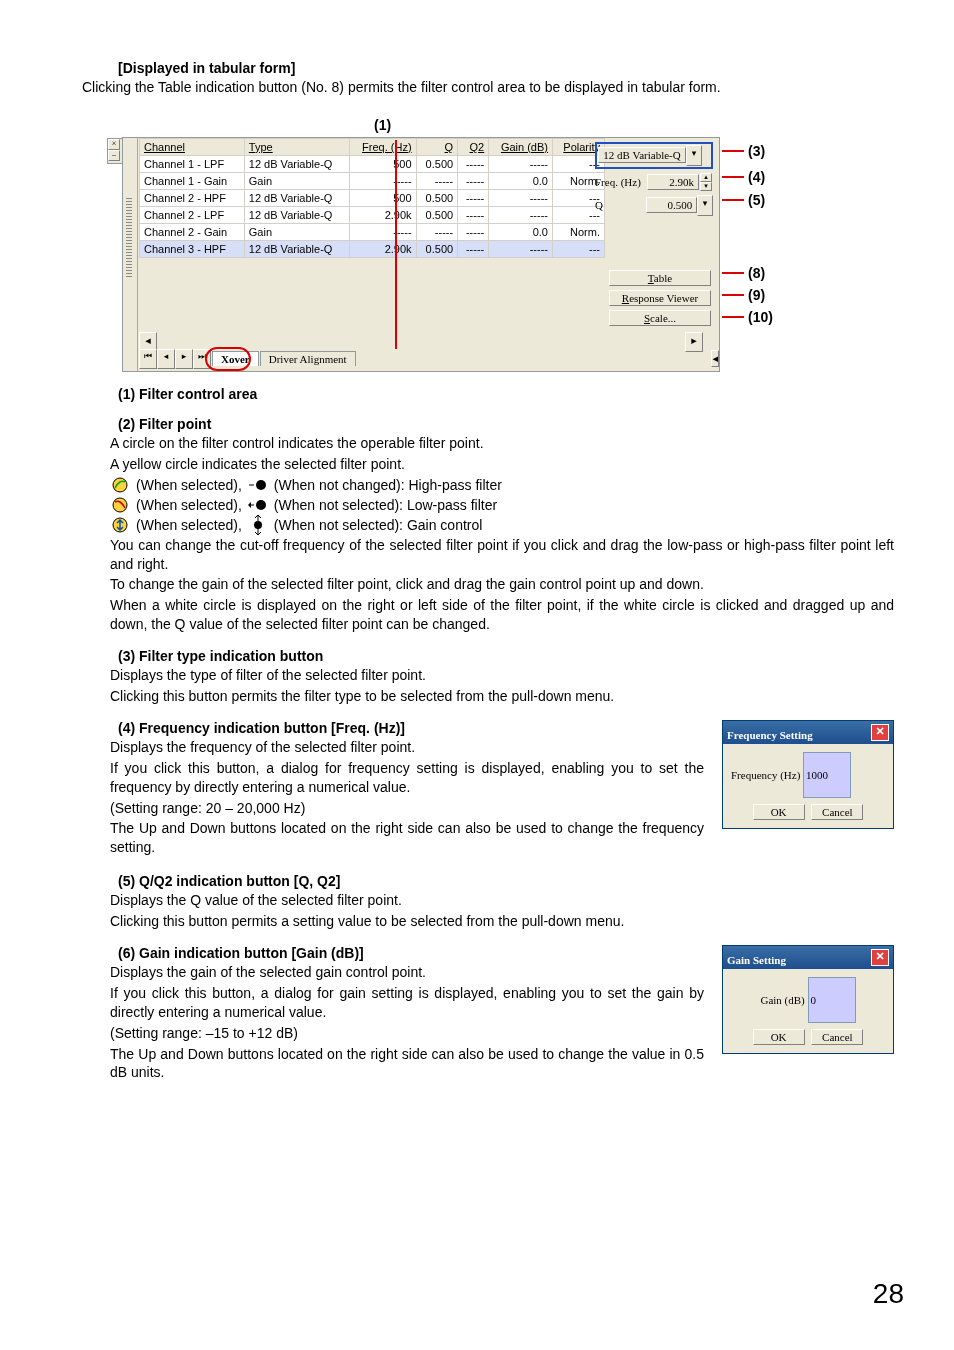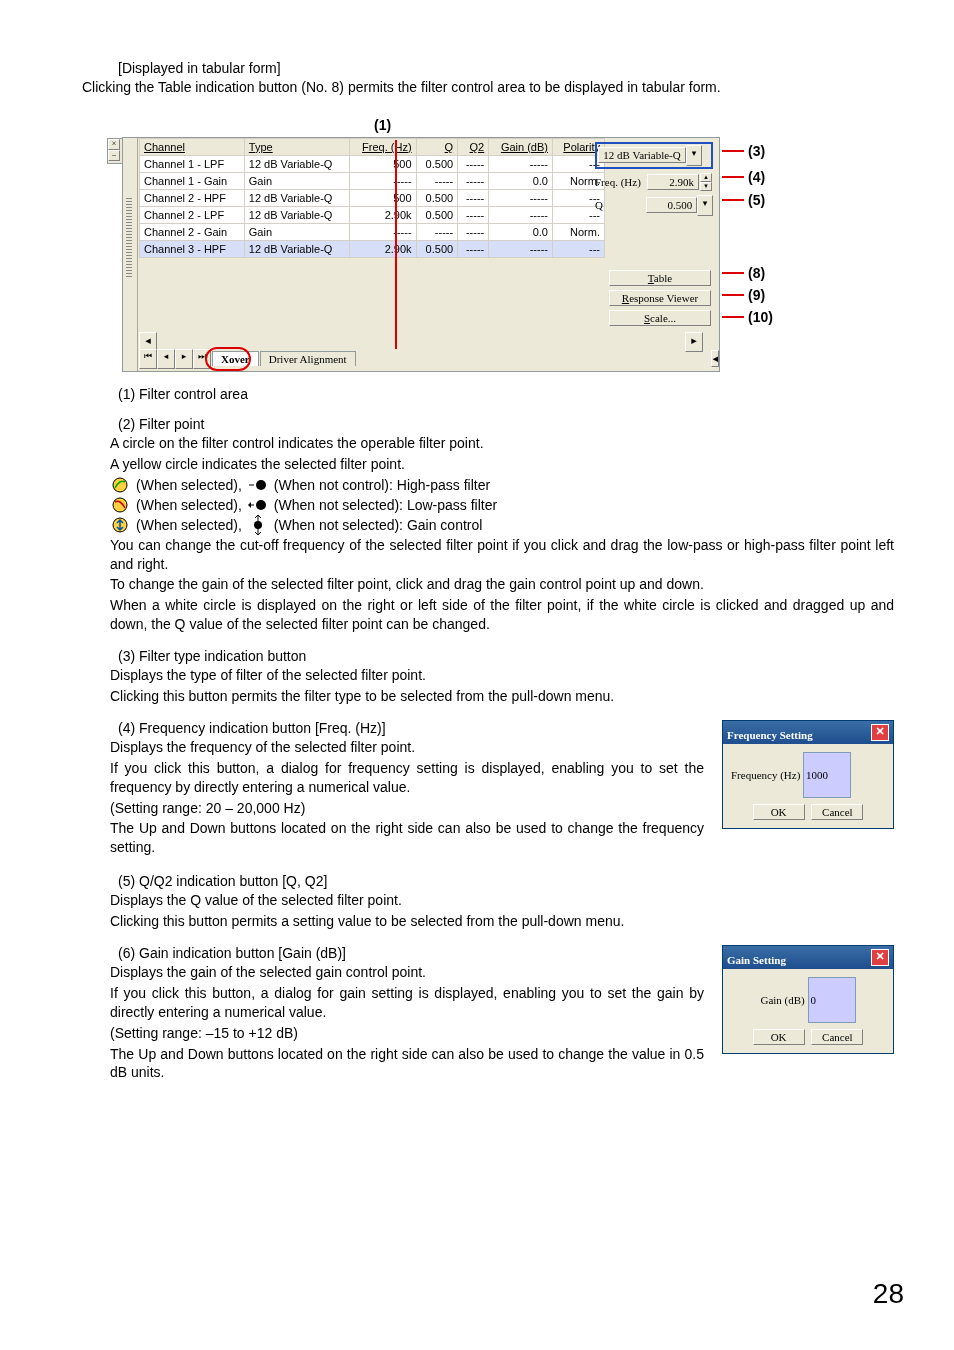--- a/index.html
+++ b/index.html
@@ -1,17 +1,17 @@
 <!DOCTYPE html>
 <html><head>
 <meta charset="utf-8">
 <style>
   html,body{margin:0;padding:0;background:#fff;color:#000;font-family:Arial,Helvetica,sans-serif;font-size:14px;}
   .page{width:954px;min-height:1350px;position:relative;box-sizing:border-box;padding:60px 60px 40px 82px;}
-  .sect-title{font-weight:normal;margin:0 0 2px 0;padding-left:36px;}
+  .sect-title{font-weight:bold;margin:0 0 2px 0;padding-left:36px;}
   .para{margin:0 0 2px 0;line-height:1.35;}
   .indent{margin-left:28px;}
   .indent-wide{margin-left:28px;text-align:justify;}
   .block{margin-top:14px;}
   .callout-label{font-weight:bold;position:absolute;top:-20px;}
   .screenshot{position:relative;margin:40px 0 10px 40px;}
   .shot-win{position:relative;width:596px;background:#ece9d8;border:1px solid #919b9c;font:11px 'MS Sans Serif',Tahoma,sans-serif;}
   .minbox{position:absolute;left:-16px;top:0;width:14px;height:24px;border:1px solid #919b9c;background:#ece9d8;}
   .minbox button{display:block;width:12px;height:11px;background:#ece9d8;border:1px solid #fff;border-right-color:#808080;border-bottom-color:#808080;font-size:8px;line-height:8px;padding:0;}
   .vspacer{position:absolute;left:0;top:0;bottom:0;width:14px;background:#ece9d8;border-right:1px solid #aca899;}
@@ -240,21 +240,21 @@
         </span>
       <span>(When selected),</span>
       <span class="lic2">
           <svg width="26" height="16">
             <path d="M1 8 L6 8" stroke="#000"></path>
             <circle cx="13" cy="8" r="5" fill="#000"></circle>
             <path d="M20 8 L25 8" stroke="#000"></path>
             <path d="M23 5 L26 8 L23 11" fill="#000"></path>
           </svg>
         </span>
-      <span>(When not control): High-pass filter</span>
+      <span>(When not changed): High-pass filter</span>
     </div>
     <div class="icon-legend">
       <span class="lic">
           <svg width="18" height="18">
             <circle cx="9" cy="9" r="7" fill="#ffd040" stroke="#000"></circle>
             <path d="M4 6 Q9 3 14 12" stroke="#c00" fill="none" stroke-width="1.5"></path>
           </svg>
         </span>
       <span>(When selected),</span>
       <span class="lic2">

